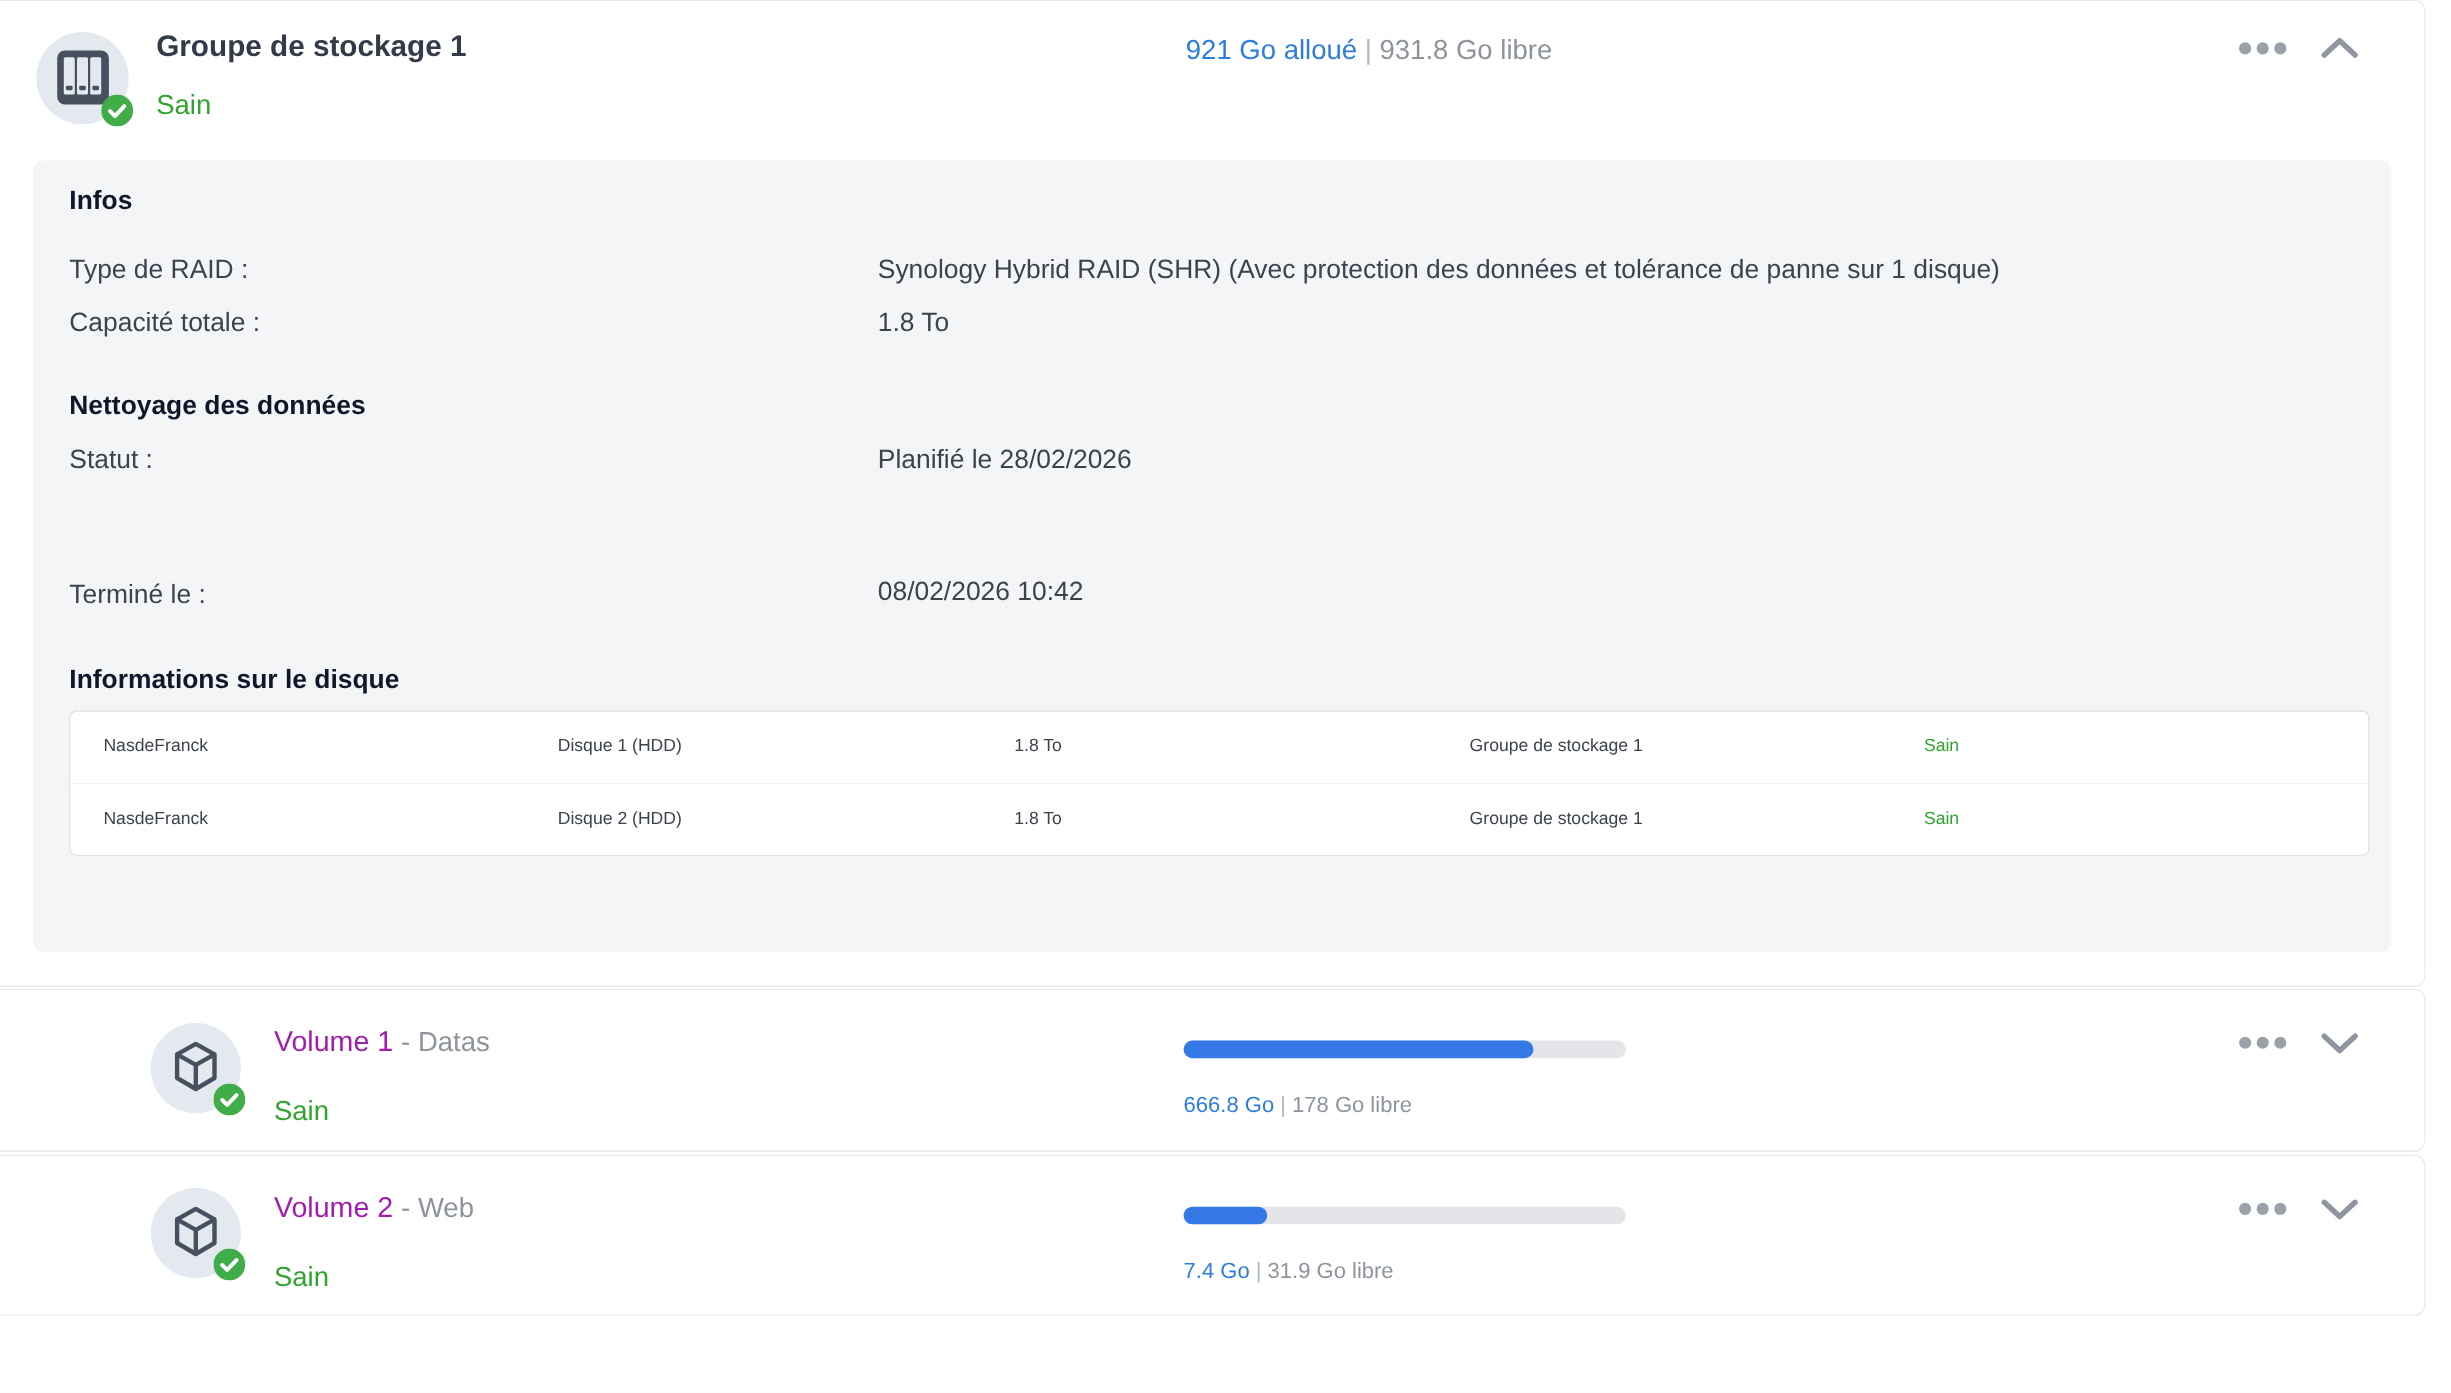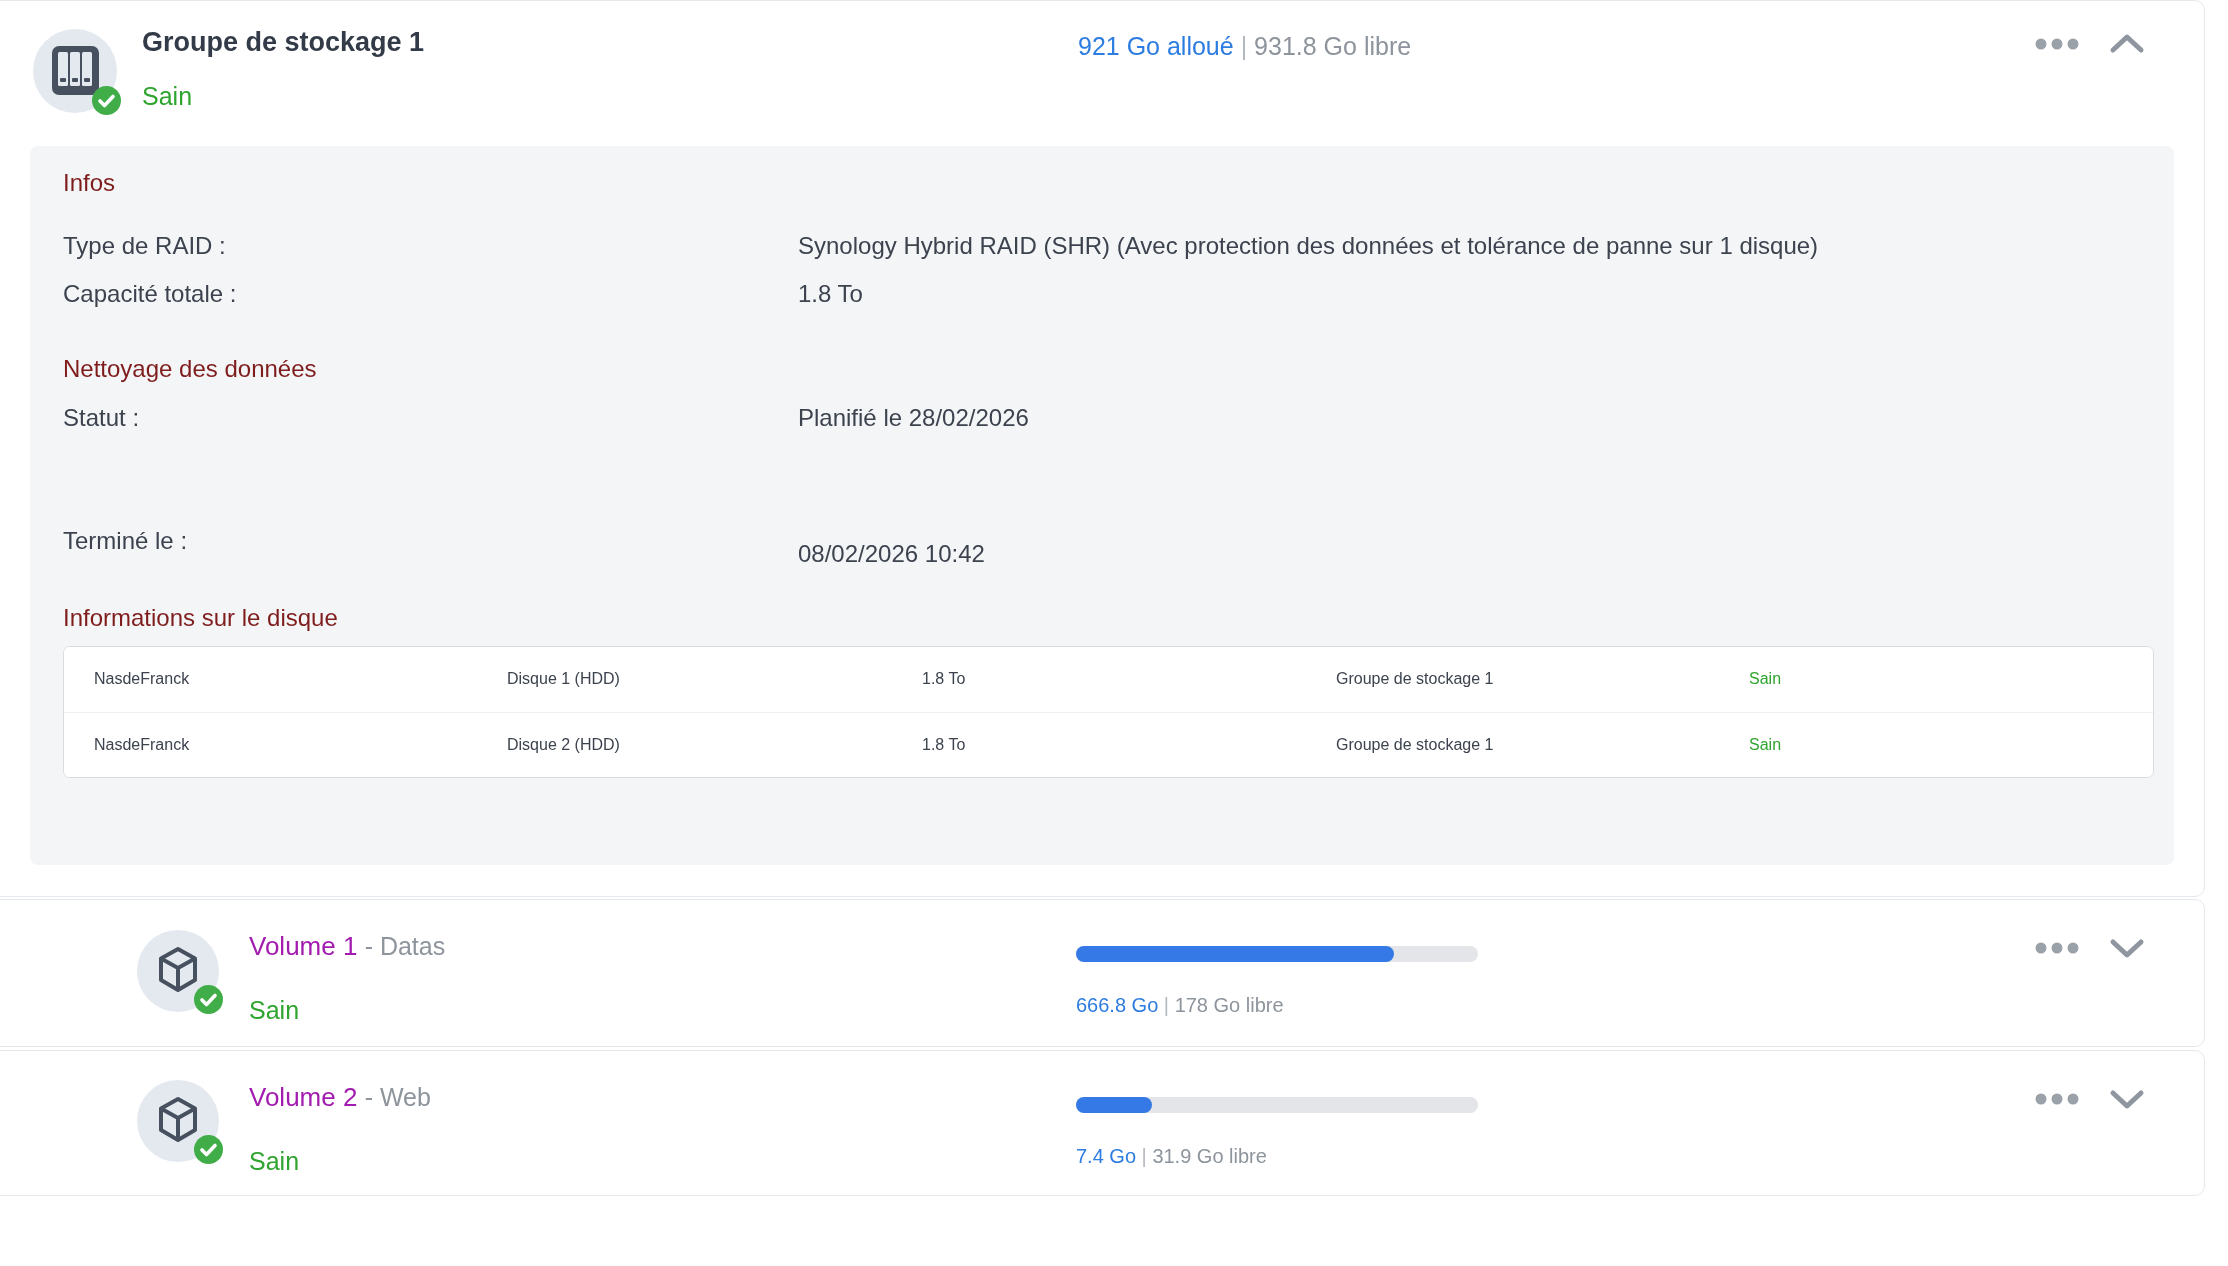--- a/index.html
+++ b/index.html
@@ -19,21 +19,21 @@
   .pool-title { position:absolute; left:141px; top:26px; font-size:27px; font-weight:bold; color:#333b48; }
   .status-green { position:absolute; left:141px; font-size:25px; color:#2fa42e; }
   .alloc-line { position:absolute; left:1077px; top:31px; font-size:25px; white-space:nowrap; }
   .link-blue { color:#2d7ce0; cursor:pointer; }
   .pipe { color:#b3b9bf; }
   .gray-text { color:#8d949c; }
   .dots-btn { position:absolute; width:48px; height:36px; display:flex; align-items:center; justify-content:center; cursor:pointer; }
   .chev-btn { position:absolute; width:46px; height:36px; display:flex; align-items:center; justify-content:center; cursor:pointer; }
   
   .info-panel { position:absolute; left:29px; top:145px; width:2144px; height:719px; background:#f4f5f7; border-radius:8px; }
-  .p-heading { position:absolute; left:33px; font-size:24px; font-weight:normal; color:#7f1d1d; }
+  .p-heading { position:absolute; left:33px; font-size:24px; font-weight:bold; color:#0f172a; }
   .p-label { position:absolute; left:33px; font-size:24px; color:#3c434e; }
   .p-value { position:absolute; left:768px; font-size:24px; color:#3c434e; white-space:nowrap; }
   .run-btn {
     position:absolute; left:768px; top:305px; height:48px; padding:0 30px;
     background:#e6e9ed; border:none; border-radius:6px; font-family:inherit;
     font-size:23px; color:#3c434e; cursor:pointer;
   }
   
   .disk-table { position:absolute; left:33px; top:500px; width:2091px; background:#fff; border:1px solid #d9dde1; border-radius:7px; overflow:hidden; }
   .t-header { position:relative; height:57px; background:#8e96a0; }
@@ -105,21 +105,21 @@
         <div class="p-heading" style="top:23px;">Infos</div>
         <div class="p-label" style="top:86px;">Type de RAID :</div>
         <div class="p-value" style="top:86px;">Synology Hybrid RAID (SHR) (Avec protection des données et tolérance de panne sur 1 disque)</div>
         <div class="p-label" style="top:134px;">Capacité totale :</div>
         <div class="p-value" style="top:134px;">1.8 To</div>
 
         <div class="p-heading" style="top:209px;">Nettoyage des données</div>
         <div class="p-label" style="top:258px;">Statut :</div>
         <div class="p-value" style="top:258px;">Planifié le 28/02/2026</div>
         <div class="p-label" style="top:381px;">Terminé le :</div>
-        <div class="p-value" style="top:394px;text-align:right;">08/02/2026 10:42</div>
+        <div class="p-value" style="top:378px;text-align:right;">08/02/2026 10:42</div>
 
         <div class="p-heading" style="top:458px;">Informations sur le disque</div>
 
         <div class="disk-table">
           <div class="t-row">
             <div class="cell c0">NasdeFranck</div>
             <div class="cell c1">Disque 1 (HDD)</div>
             <div class="cell c2">1.8 To</div>
             <div class="cell c3">Groupe de stockage 1</div>
             <div class="cell c4 ok">Sain</div>

